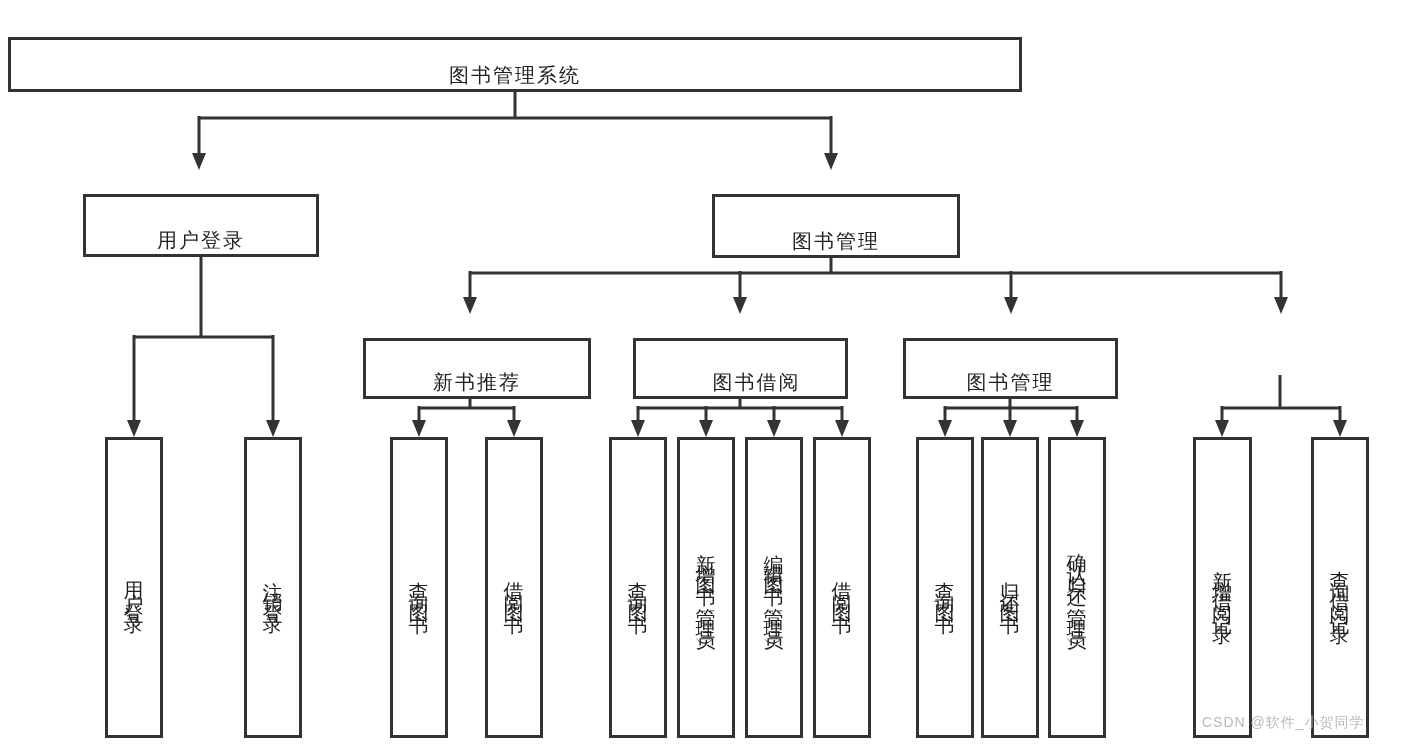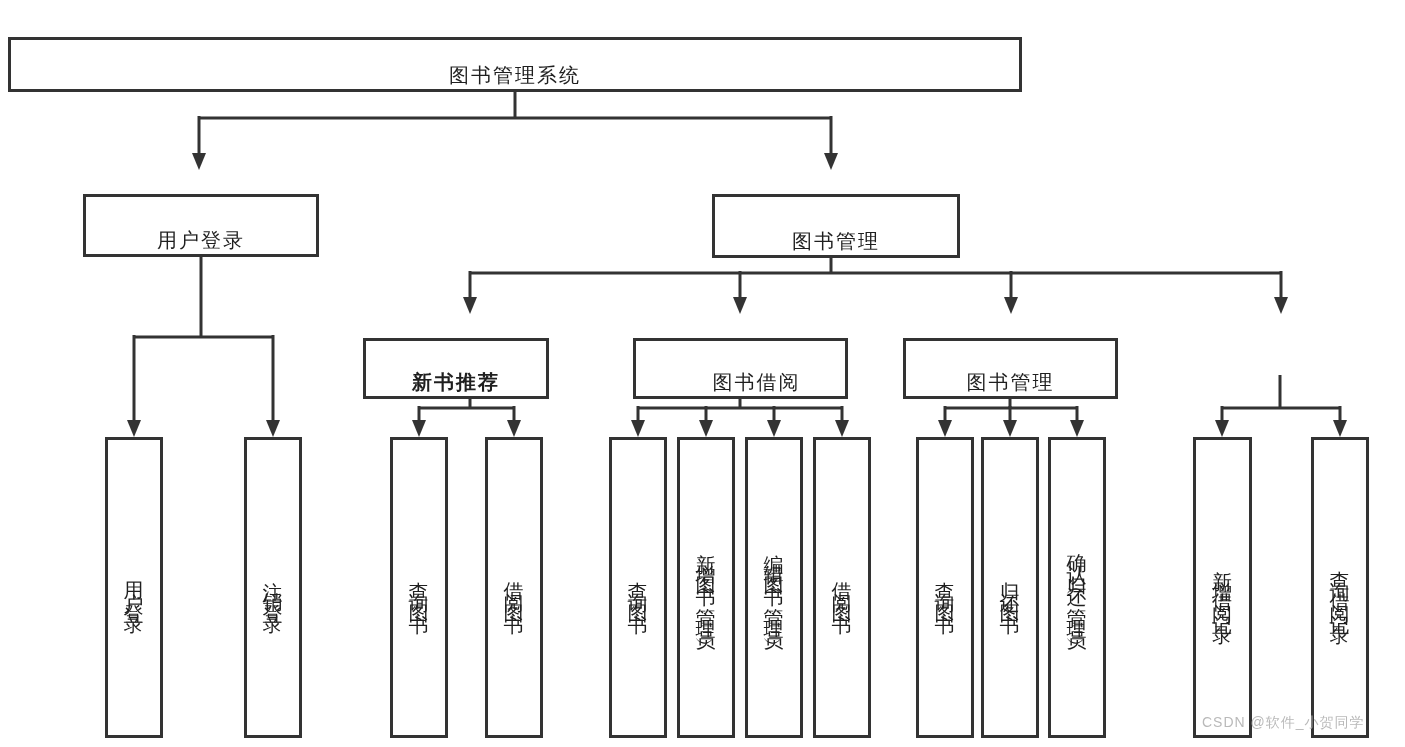--- a/index.html
+++ b/index.html
@@ -113,21 +113,21 @@
     <span>图书管理系统</span>
   </div>
 
   <div class="hbox" style="left:83px; top:170px; width:236px; height:63px;">
     <span>用户登录</span>
   </div>
   <div class="hbox" style="left:712px; top:170px; width:248px; height:64px;">
     <span>图书管理</span>
   </div>
 
-  <div class="hbox" style="left:363px; top:314px; width:186px; height:61px;font-weight:bold;">
+  <div class="hbox" style="left:363px; top:314px; width:228px; height:61px;">
     <span>新书推荐</span>
   </div>
   <div class="hbox" style="left:633px; top:314px; width:215px; height:61px;padding-left:32px;">
     <span>图书借阅</span>
   </div>
   <div class="hbox" style="left:903px; top:314px; width:215px; height:61px;">
     <span>图书管理</span>
   </div>
 
   <div class="vbox" style="left:105px; top:437px; width:58px; height:301px;">

